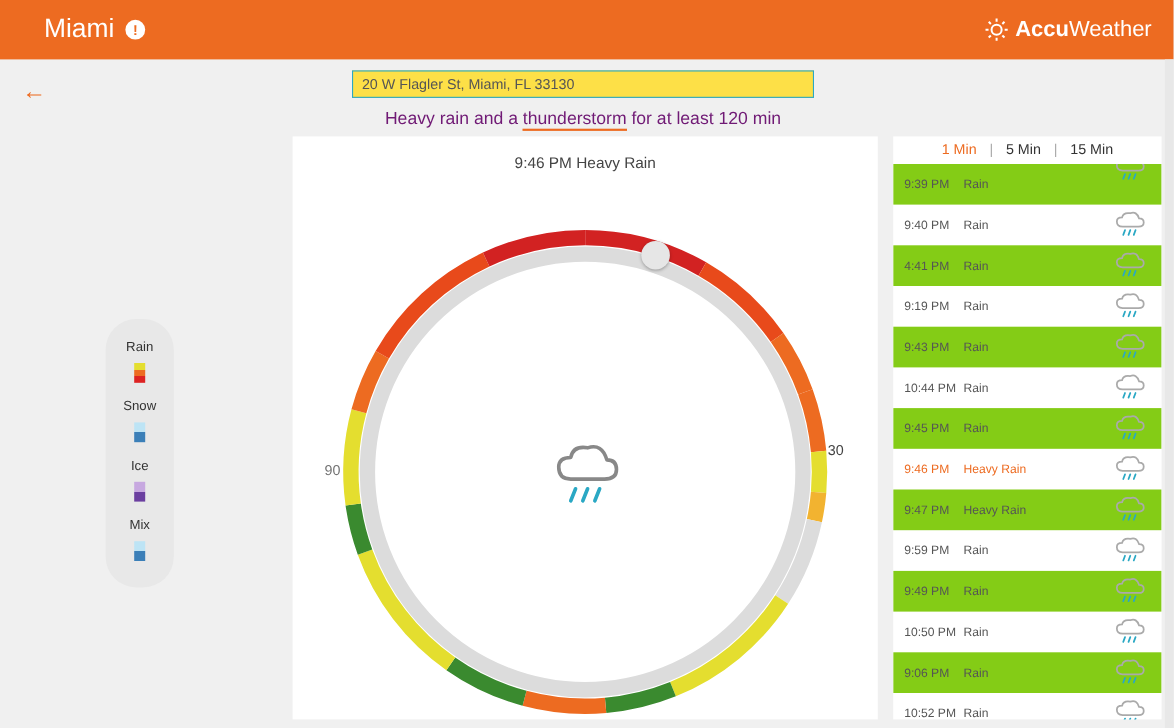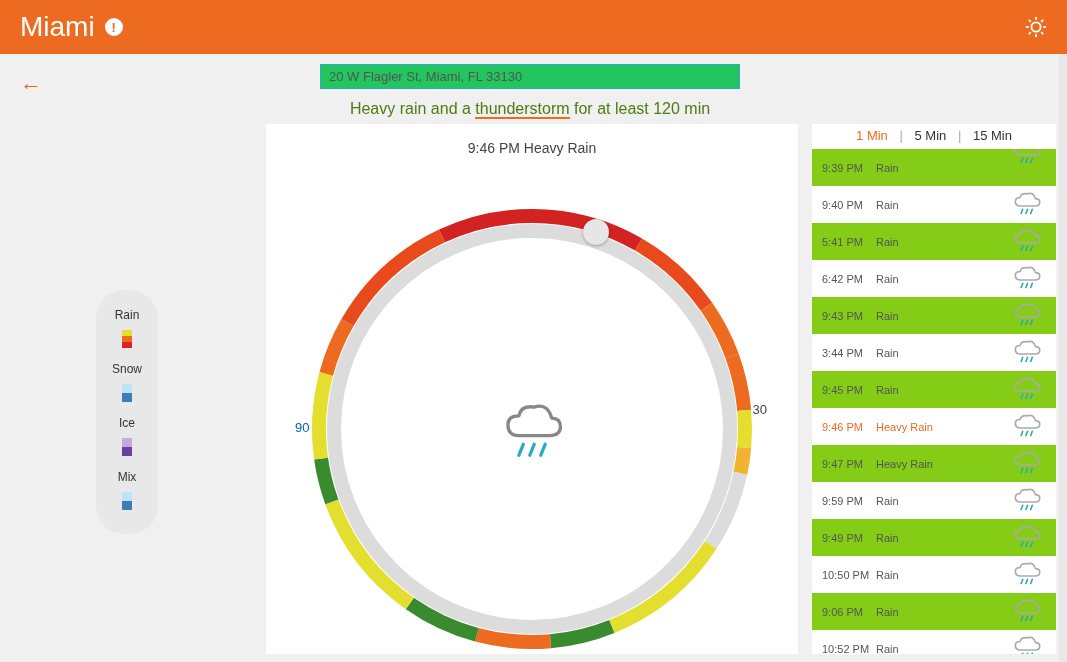--- a/index.html
+++ b/index.html
@@ -8,21 +8,21 @@
   .header {
     background: #ed6b21;
     color: #fff;
     height: 54px;
     display: flex;
     align-items: center;
     justify-content: space-between;
     padding: 0 20px;
   }
   .header-left { display: flex; align-items: center; gap: 10px; }
-  .city { font-size: 28px; font-weight: 400; }
+  .city { font-size: 24px; font-weight: 400; margin-left: 20px; }
   .alert-icon { width: 18px; height: 18px; border-radius: 50%; background: #fff; color: #ed6b21; display: flex; align-items: center; justify-content: center; font-weight: bold; font-size: 13px; }
   .brand { display: flex; align-items: center; gap: 6px; font-size: 20px; font-weight: bold; }
   .brand-light { font-weight: 400; }
   .brand-icon svg { display:block; }
   
   .back-arrow {
     position: absolute;
     top: 70px; left: 20px;
     color: #ed6b21;
     font-size: 22px;
@@ -34,31 +34,31 @@
     position: absolute;
     top: 64px; left: 320px;
     width: 420px;
   }
   .search-input {
     width: 100%;
     border: 1px solid #2aa8c4;
     padding: 4px 8px;
     font-size: 13px;
     color: #555;
-    background: #22c55e;
+    background: #fde047;
   }
   
   .summary {
     position: absolute;
     top: 100px;
     left: 280px;
     width: 500px;
     text-align: center;
     font-size: 16px;
-    color: #4d7c0f;
+    color: #701a75;
   }
   .summary .hl { border-bottom: 2px solid #ed6b21; }
   
   .main-panel {
     position: absolute;
     top: 124px;
     left: 266px;
     width: 532px;
     height: 530px;
     background: #fff;
@@ -72,21 +72,21 @@
   
   .dial-wrap {
     position: absolute;
     top: 70px;
     left: 50%;
     transform: translateX(-50%);
     width: 470px;
     height: 470px;
   }
   .dial-svg { display: block; }
-  .dial-label-left { position: absolute; top: 226px; left: -2px; font-size: 13px; color: #0369a1; }
+  .dial-label-left { position: absolute; top: 226px; left: -2px; font-size: 13px; color: #737373; }
   .dial-label-right { position: absolute; top: 208px; right: 0px; font-size: 13px; color: #444; }
   .dial-center-icon {
     position: absolute;
     top: 200px; left: 50%;
     transform: translateX(-50%);
   }
   .knob {
     position: absolute;
     width: 26px; height: 26px;
     background: #e6e6e6;
@@ -185,20 +185,21 @@
             <line x1="12" y1="20" x2="12" y2="23"></line>
             <line x1="1" y1="12" x2="4" y2="12"></line>
             <line x1="20" y1="12" x2="23" y2="12"></line>
             <line x1="4.2" y1="4.2" x2="6.3" y2="6.3"></line>
             <line x1="17.7" y1="17.7" x2="19.8" y2="19.8"></line>
             <line x1="4.2" y1="19.8" x2="6.3" y2="17.7"></line>
             <line x1="17.7" y1="6.3" x2="19.8" y2="4.2"></line>
           </g>
         </svg>
     </span>
+    <span><span>Accu</span><span class="brand-light">Weather</span></span>
   </div>
 </div>
 
 <div class="back-arrow">←</div>
 
 <div class="search-wrap">
   <input class="search-input" value="20 W Flagler St, Miami, FL 33130" style="">
 </div>
 
 <div class="summary">
@@ -280,51 +281,51 @@
         <span class="t">9:40 PM</span>
         <span class="c">Rain</span>
         <span class="mini-icon"><svg width="38" height="34" viewBox="0 0 64 64">
     <path d="M20 34 Q10 34 10 25 Q10 18 19 18 Q21 9 33 11 Q44 7 48 20 Q56 20 56 27 Q56 34 47 34 Z" fill="none" stroke="#aaa" stroke-width="3"></path>
     <line x1="24" y1="40" x2="21" y2="48" stroke="#2aa8c4" stroke-width="3" stroke-linecap="round"></line>
     <line x1="33" y1="40" x2="30" y2="48" stroke="#2aa8c4" stroke-width="3" stroke-linecap="round"></line>
     <line x1="42" y1="40" x2="39" y2="48" stroke="#2aa8c4" stroke-width="3" stroke-linecap="round"></line>
   </svg></span>
       </div>
       <div class="minute-row alt">
-        <span class="t">5:41 PM</span>
-        <span class="c">Rain</span>
-        <span class="mini-icon"><svg width="38" height="34" viewBox="0 0 64 64">
-    <path d="M20 34 Q10 34 10 25 Q10 18 19 18 Q21 9 33 11 Q44 7 48 20 Q56 20 56 27 Q56 34 47 34 Z" fill="none" stroke="#aaa" stroke-width="3"></path>
-    <line x1="24" y1="40" x2="21" y2="48" stroke="#2aa8c4" stroke-width="3" stroke-linecap="round"></line>
-    <line x1="33" y1="40" x2="30" y2="48" stroke="#2aa8c4" stroke-width="3" stroke-linecap="round"></line>
-    <line x1="42" y1="40" x2="39" y2="48" stroke="#2aa8c4" stroke-width="3" stroke-linecap="round"></line>
-  </svg></span>
-      </div>
-      <div class="minute-row">
-        <span class="t">6:42 PM</span>
+        <span class="t">4:41 PM</span>
+        <span class="c">Rain</span>
+        <span class="mini-icon"><svg width="38" height="34" viewBox="0 0 64 64">
+    <path d="M20 34 Q10 34 10 25 Q10 18 19 18 Q21 9 33 11 Q44 7 48 20 Q56 20 56 27 Q56 34 47 34 Z" fill="none" stroke="#aaa" stroke-width="3"></path>
+    <line x1="24" y1="40" x2="21" y2="48" stroke="#2aa8c4" stroke-width="3" stroke-linecap="round"></line>
+    <line x1="33" y1="40" x2="30" y2="48" stroke="#2aa8c4" stroke-width="3" stroke-linecap="round"></line>
+    <line x1="42" y1="40" x2="39" y2="48" stroke="#2aa8c4" stroke-width="3" stroke-linecap="round"></line>
+  </svg></span>
+      </div>
+      <div class="minute-row">
+        <span class="t">9:19 PM</span>
         <span class="c">Rain</span>
         <span class="mini-icon"><svg width="38" height="34" viewBox="0 0 64 64">
     <path d="M20 34 Q10 34 10 25 Q10 18 19 18 Q21 9 33 11 Q44 7 48 20 Q56 20 56 27 Q56 34 47 34 Z" fill="none" stroke="#aaa" stroke-width="3"></path>
     <line x1="24" y1="40" x2="21" y2="48" stroke="#2aa8c4" stroke-width="3" stroke-linecap="round"></line>
     <line x1="33" y1="40" x2="30" y2="48" stroke="#2aa8c4" stroke-width="3" stroke-linecap="round"></line>
     <line x1="42" y1="40" x2="39" y2="48" stroke="#2aa8c4" stroke-width="3" stroke-linecap="round"></line>
   </svg></span>
       </div>
       <div class="minute-row alt">
         <span class="t">9:43 PM</span>
         <span class="c">Rain</span>
         <span class="mini-icon"><svg width="38" height="34" viewBox="0 0 64 64">
     <path d="M20 34 Q10 34 10 25 Q10 18 19 18 Q21 9 33 11 Q44 7 48 20 Q56 20 56 27 Q56 34 47 34 Z" fill="none" stroke="#aaa" stroke-width="3"></path>
     <line x1="24" y1="40" x2="21" y2="48" stroke="#2aa8c4" stroke-width="3" stroke-linecap="round"></line>
     <line x1="33" y1="40" x2="30" y2="48" stroke="#2aa8c4" stroke-width="3" stroke-linecap="round"></line>
     <line x1="42" y1="40" x2="39" y2="48" stroke="#2aa8c4" stroke-width="3" stroke-linecap="round"></line>
   </svg></span>
       </div>
       <div class="minute-row">
-        <span class="t">3:44 PM</span>
+        <span class="t">10:44 PM</span>
         <span class="c">Rain</span>
         <span class="mini-icon"><svg width="38" height="34" viewBox="0 0 64 64">
     <path d="M20 34 Q10 34 10 25 Q10 18 19 18 Q21 9 33 11 Q44 7 48 20 Q56 20 56 27 Q56 34 47 34 Z" fill="none" stroke="#aaa" stroke-width="3"></path>
     <line x1="24" y1="40" x2="21" y2="48" stroke="#2aa8c4" stroke-width="3" stroke-linecap="round"></line>
     <line x1="33" y1="40" x2="30" y2="48" stroke="#2aa8c4" stroke-width="3" stroke-linecap="round"></line>
     <line x1="42" y1="40" x2="39" y2="48" stroke="#2aa8c4" stroke-width="3" stroke-linecap="round"></line>
   </svg></span>
       </div>
       <div class="minute-row alt">
         <span class="t">9:45 PM</span>

